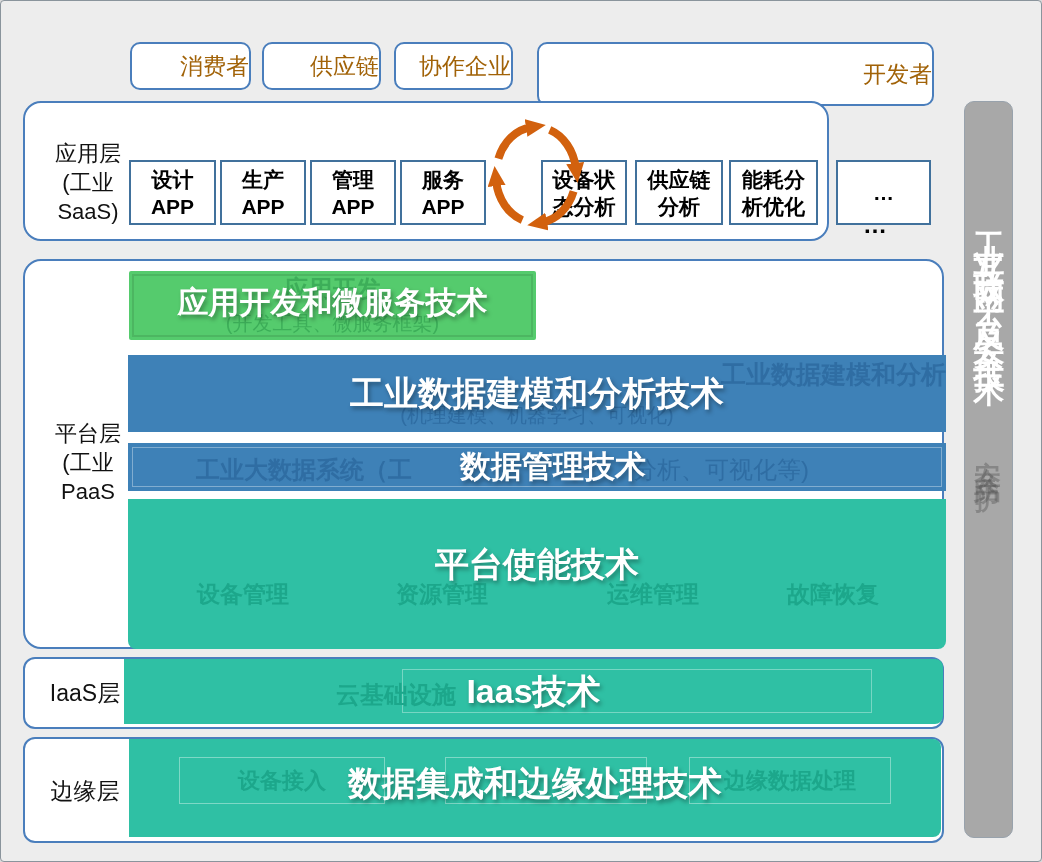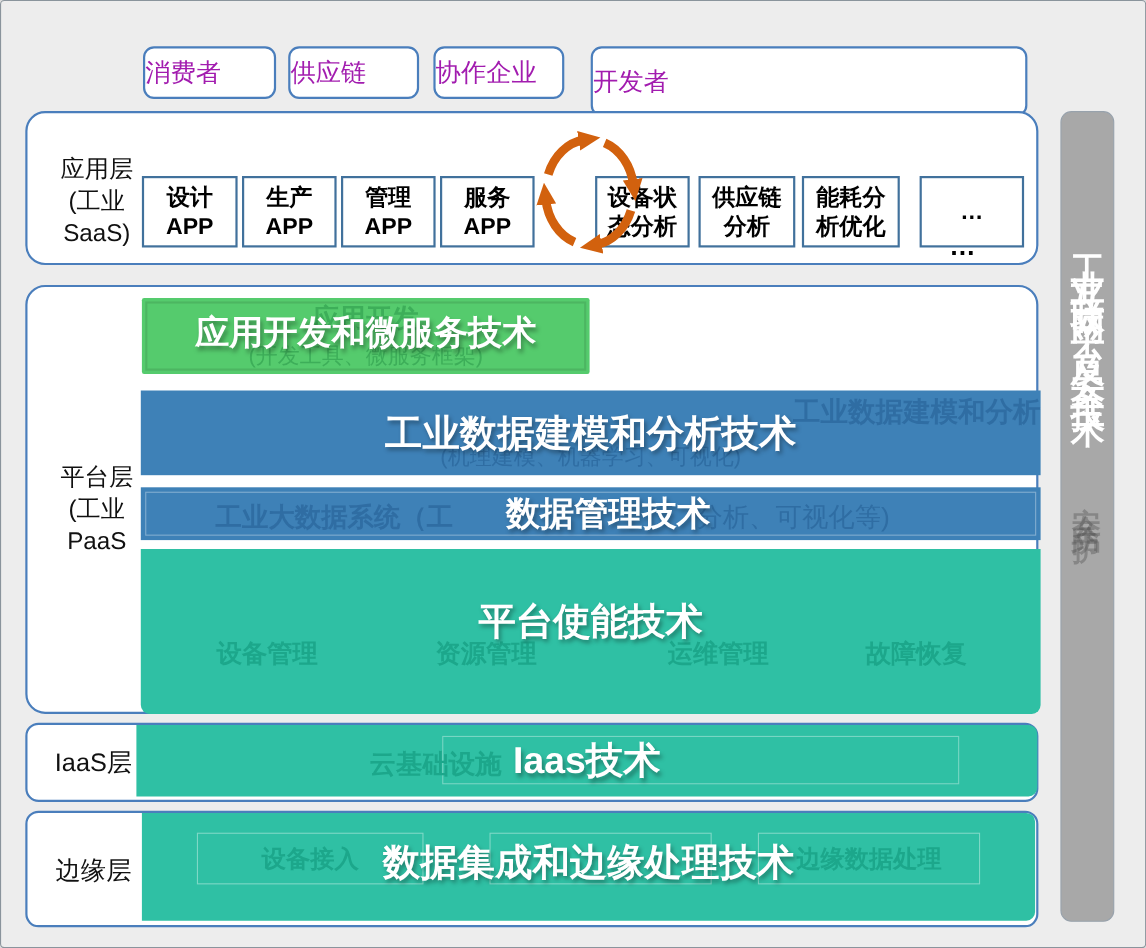--- a/index.html
+++ b/index.html
@@ -1,19 +1,19 @@
 <!DOCTYPE html>
 <html><head>
 <meta charset="utf-8">
 <style>
   html,body{margin:0;padding:0;background:#dcdcdc;font-family:"Liberation Sans","DejaVu Sans",sans-serif;}
   .canvas{position:relative;width:1042px;height:862px;background:#ededed;border:1px solid #8a949c;border-radius:4px;overflow:hidden;box-sizing:border-box;}
   .box{position:absolute;box-sizing:border-box;}
   
-  .actor{background:#fff;border:2px solid #4a7ebc;border-radius:10px;color:#a21caf;font-size:23px;display:flex;align-items:center;justify-content:flex-start;}
+  .actor{background:#fff;border:2px solid #4a7ebc;border-radius:10px;color:#a16207;font-size:23px;display:flex;align-items:center;justify-content:flex-end;}
   
   .layer{background:#fff;border:2px solid #4a7ebc;border-radius:18px;}
   .layer-label{position:absolute;color:#111;font-size:22px;line-height:29px;text-align:center;white-space:pre-line;}
   
   .app-box{background:#fff;border:2px solid #41719c;display:flex;flex-direction:column;align-items:center;justify-content:center;font-weight:bold;font-size:21px;line-height:27px;color:#000;text-align:center;}
   .ellipsis-below{position:absolute;font-weight:bold;font-size:24px;color:#000;}
   
   .green-box{background:#55cb6d;border-radius:2px;}
   .blue-bar{background:#3e81b7;}
   .teal-box{background:#2fc0a4;}
@@ -44,21 +44,21 @@
   <div class="box actor" style="left:261px;top:41px;width:119px;height:48px;">
       <span>供应链</span>
     </div>
   <div class="box actor" style="left:393px;top:41px;width:119px;height:48px;">
       <span>协作企业</span>
     </div>
   <div class="box actor" style="left:536px;top:41px;width:397px;height:64px;">
       <span>开发者</span>
     </div>
 
-  <div class="box layer" style="left:22px;top:100px;width:921px;height:140px;">
+  <div class="box layer" style="left:22px;top:100px;width:806px;height:140px;">
     <div class="layer-label" style="left:8px;top:36px;width:110px;">应用层
 (工业
 SaaS)</div>
 
     <div class="box app-box" style="left:104px;top:57px;width:87px;height:65px;">
       <div>设计</div>
       <div>APP</div>
     </div>
     <div class="box app-box" style="left:195px;top:57px;width:86px;height:65px;">
       <div>生产</div>

